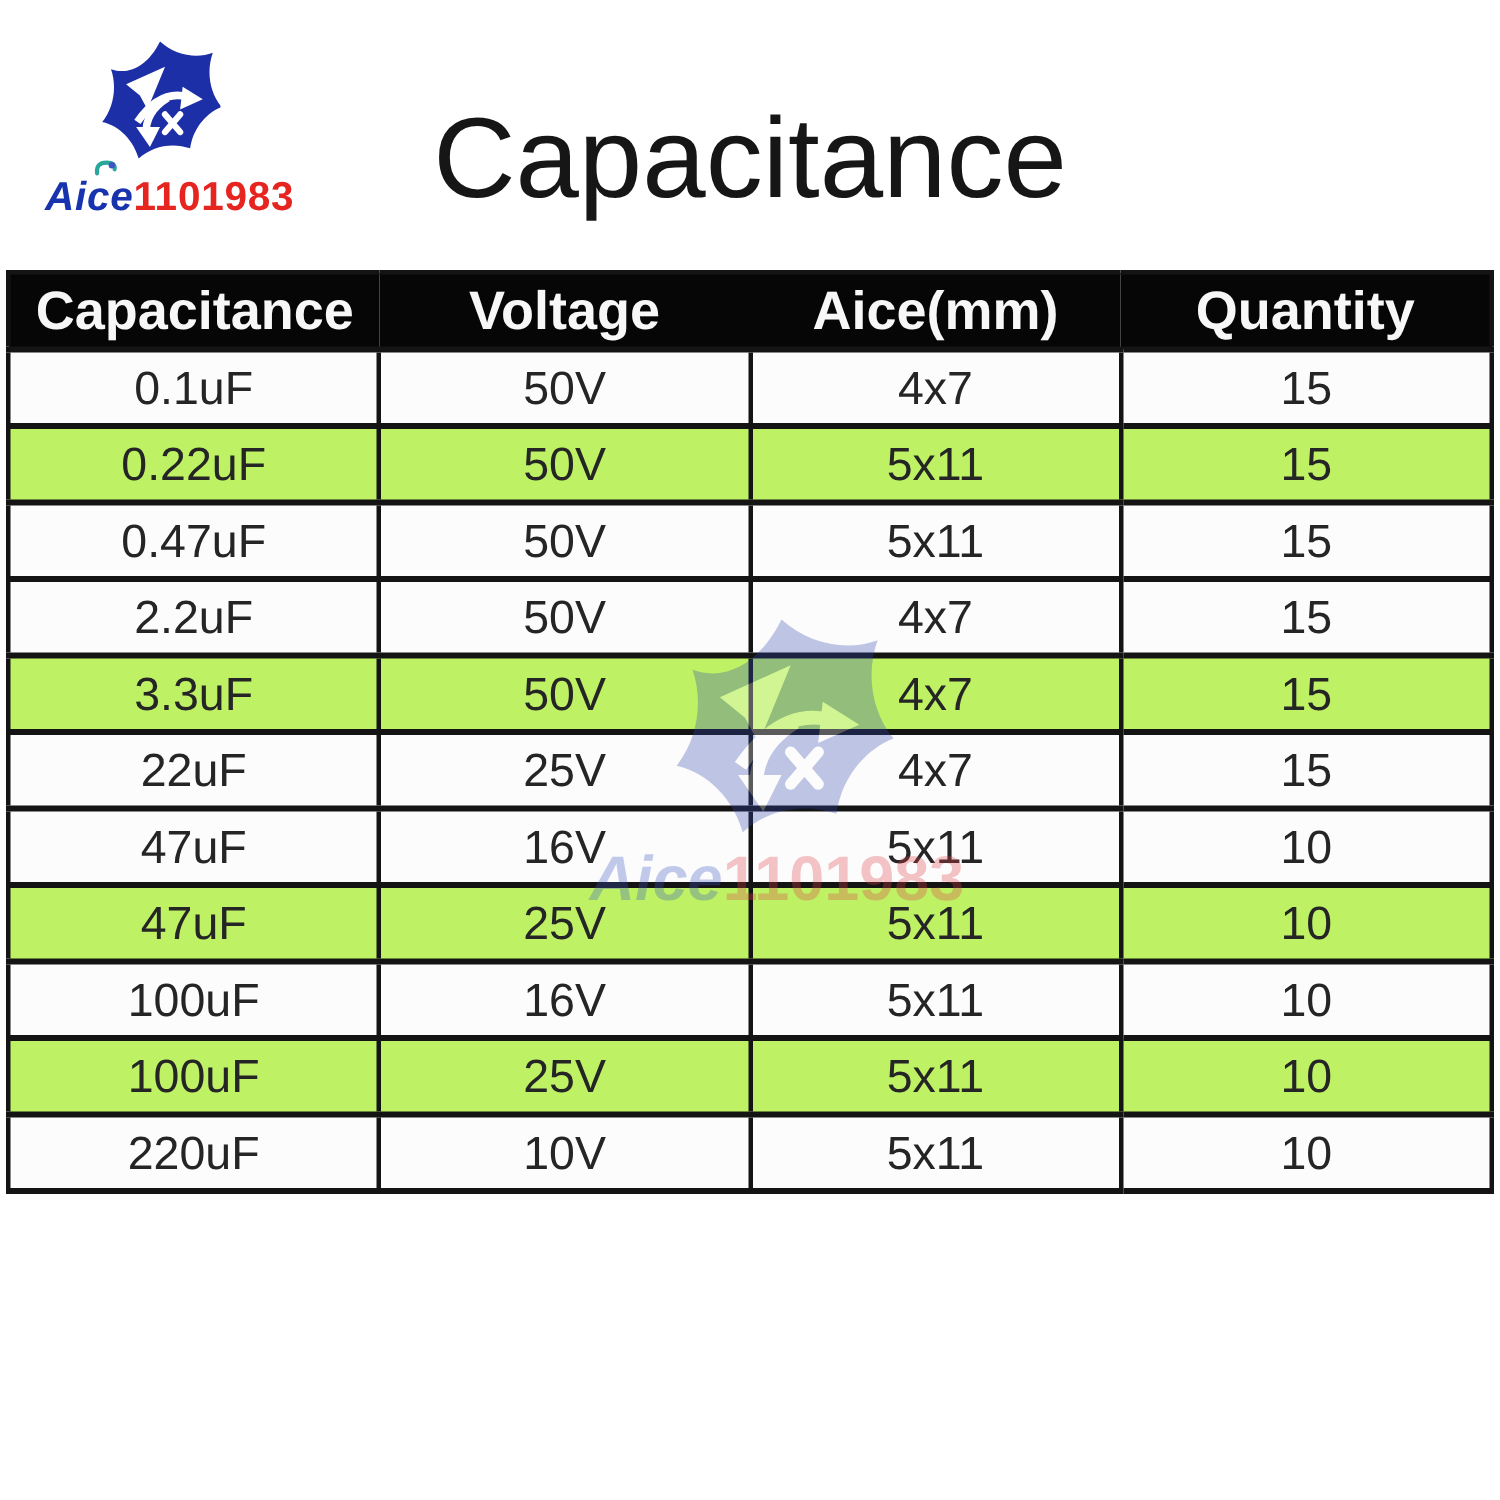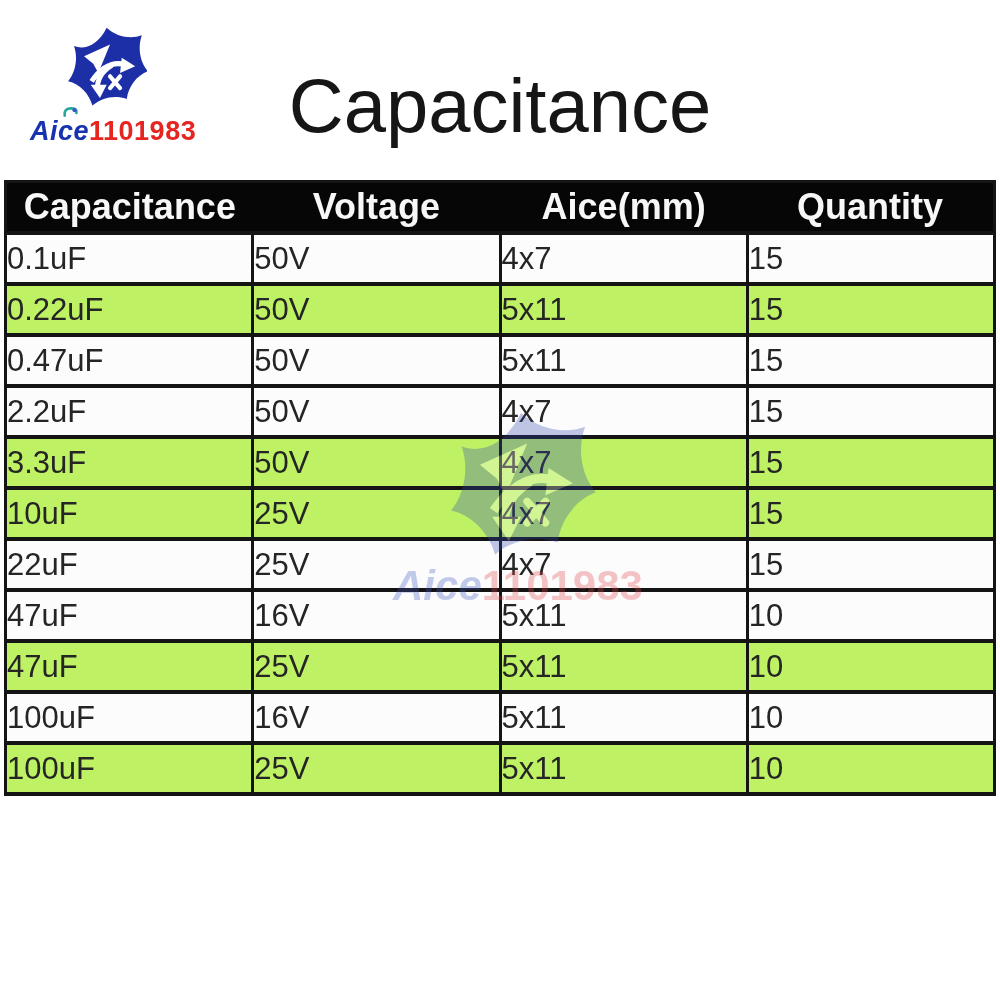--- a/index.html
+++ b/index.html
@@ -78,20 +78,21 @@
     font-weight: bold;
     height: 48px;
     padding: 0;
     text-align: center;
     border: 0;
     border-bottom: 4px solid #141414;
   }
   table.spec td {
     height: 47px;
     padding: 0;
+    text-align: center;
     font-size: 31px;
     color: #252525;
     border: 3px solid #141414;
     border-top-width: 4px;
     border-bottom-width: 4px;
   }
   tr.row-white td { background: #fcfcfc; }
   tr.row-gray  td { background: #bef264; }
 
   
@@ -178,26 +179,20 @@
         <td>50V</td>
         <td>4x7</td>
         <td>15</td>
       </tr>
       <tr class="row-gray">
         <td>3.3uF</td>
         <td>50V</td>
         <td>4x7</td>
         <td>15</td>
       </tr>
-      <tr class="row-gray">
-        <td>10uF</td>
-        <td>25V</td>
-        <td>4x7</td>
-        <td>15</td>
-      </tr>
       <tr class="row-white">
         <td>22uF</td>
         <td>25V</td>
         <td>4x7</td>
         <td>15</td>
       </tr>
       <tr class="row-white">
         <td>47uF</td>
         <td>16V</td>
         <td>5x11</td>
@@ -211,20 +206,26 @@
       </tr>
       <tr class="row-white">
         <td>100uF</td>
         <td>16V</td>
         <td>5x11</td>
         <td>10</td>
       </tr>
       <tr class="row-gray">
         <td>100uF</td>
         <td>25V</td>
+        <td>5x11</td>
+        <td>10</td>
+      </tr>
+      <tr class="row-white">
+        <td>220uF</td>
+        <td>10V</td>
         <td>5x11</td>
         <td>10</td>
       </tr>
     </tbody>
 </table>
 
 <div class="watermark">
   <svg class="watermark-shield" viewBox="0 0 100 105" xmlns="http://www.w3.org/2000/svg">
     <path d="M52 2 C64 13 81 16 94 11 C89 25 91 42 101 54 C88 59 78 72 76 87 C62 82 46 85 35 95 C31 81 20 69 6 66 C15 55 18 38 13 24 C27 29 42 22 52 2 Z" fill="#3346b0"></path>
     <path d="M25 36 L56 22 L42 56 L36 45 Z" fill="#ffffff"></path>

